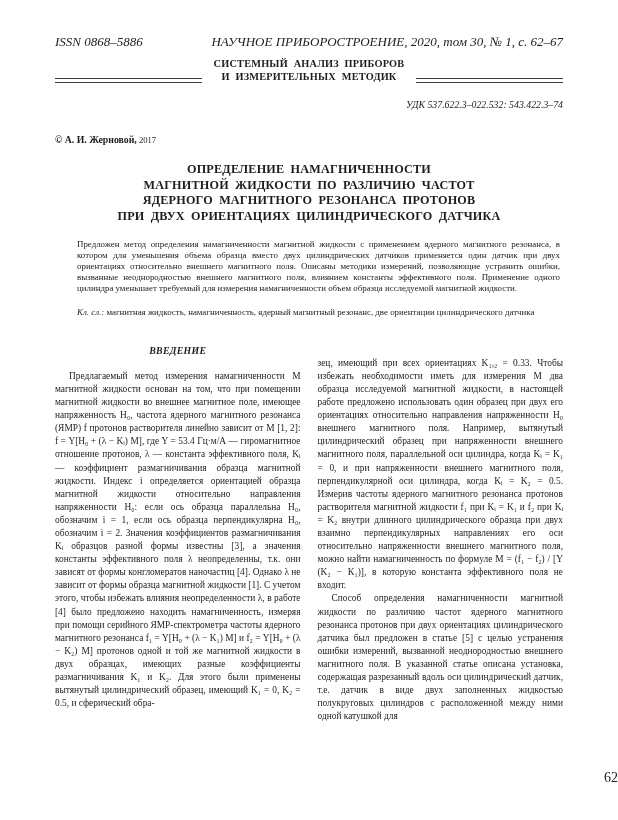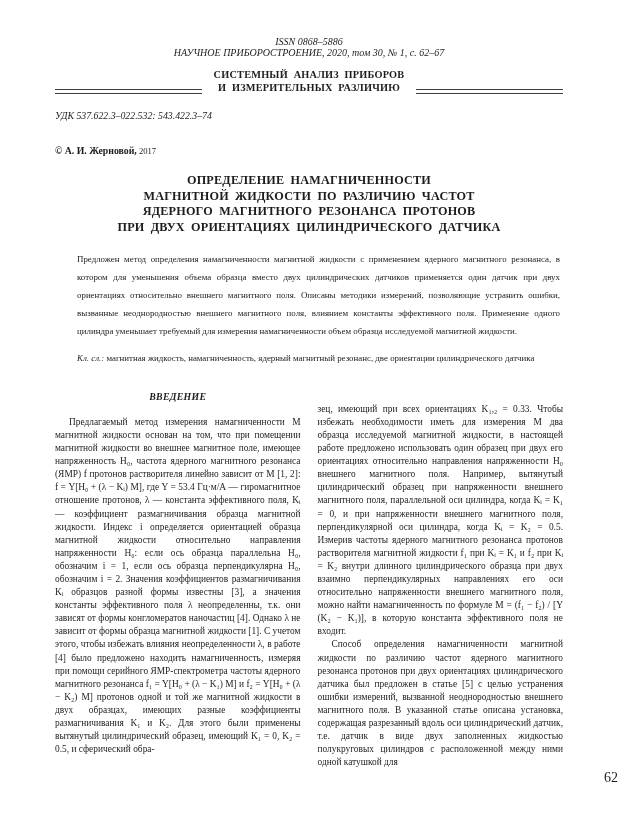--- a/index.html
+++ b/index.html
@@ -19,25 +19,24 @@
     box-sizing: border-box;
     width: 618px;
     height: 820px;
     padding: 36px 55px 0 55px;
     position: relative;
   }
   
   .running-head {
     display: flex;
     justify-content: space-between;
-    align-items: center;
+    align-items: flex-start;
     font-style: italic;
-    font-size: 10px;
+    font-size: 13px;
     line-height: 11px;
-    flex-direction: column;
   }
   
   .section-banner {
     margin-top: 11px;
     display: flex;
     align-items: flex-end;
   }
   .section-rule {
     flex: 1 1 0;
     height: 3px;
@@ -54,20 +53,21 @@
     line-height: 12.5px;
     letter-spacing: 0.2px;
     word-spacing: 3px;
     white-space: nowrap;
   }
   
   .udc-line {
     margin-top: 16px;
     font-style: italic;
     font-size: 9.8px;
+    text-align: right;
   }
   
   .copyright-line {
     margin-top: 24px;
     font-size: 9.8px;
   }
   .copyright-line .name { font-weight: bold; }
   .copyright-line .year { font-size: 8.6px; }
   
   .article-title {
@@ -76,21 +76,21 @@
     font-weight: bold;
     font-size: 12.2px;
     line-height: 15.6px;
     word-spacing: 3px;
     letter-spacing: 0.2px;
   }
   
   .abstract-block {
     margin: 15px 3px 0 22px;
     font-size: 8.9px;
-    line-height: 18px;
+    line-height: 11px;
     text-align: justify;
   }
   .keywords-block {
     margin: 13px 3px 0 22px;
     font-size: 8.9px;
     line-height: 11.4px;
     text-align: justify;
   }
   .keywords-block .kw-label { font-style: italic; }
   
@@ -133,21 +133,21 @@
 
   <div class="running-head">
     <span>ISSN 0868–5886</span>
     <span>НАУЧНОЕ ПРИБОРОСТРОЕНИЕ, 2020, том 30, № 1, c. 62–67</span>
   </div>
 
   <div class="section-banner">
     <div class="section-rule"></div>
     <div class="section-title">
       <div>СИСТЕМНЫЙ АНАЛИЗ ПРИБОРОВ</div>
-      <div>И ИЗМЕРИТЕЛЬНЫХ РАЗЛИЧИЮ</div>
+      <div>И ИЗМЕРИТЕЛЬНЫХ МЕТОДИК</div>
     </div>
     <div class="section-rule"></div>
   </div>
 
   <div class="udc-line">УДК 537.622.3–022.532: 543.422.3–74</div>
 
   <div class="copyright-line">
     <span class="name">© А. И. Жерновой,</span><span class="year"> 2017</span>
   </div>
 

